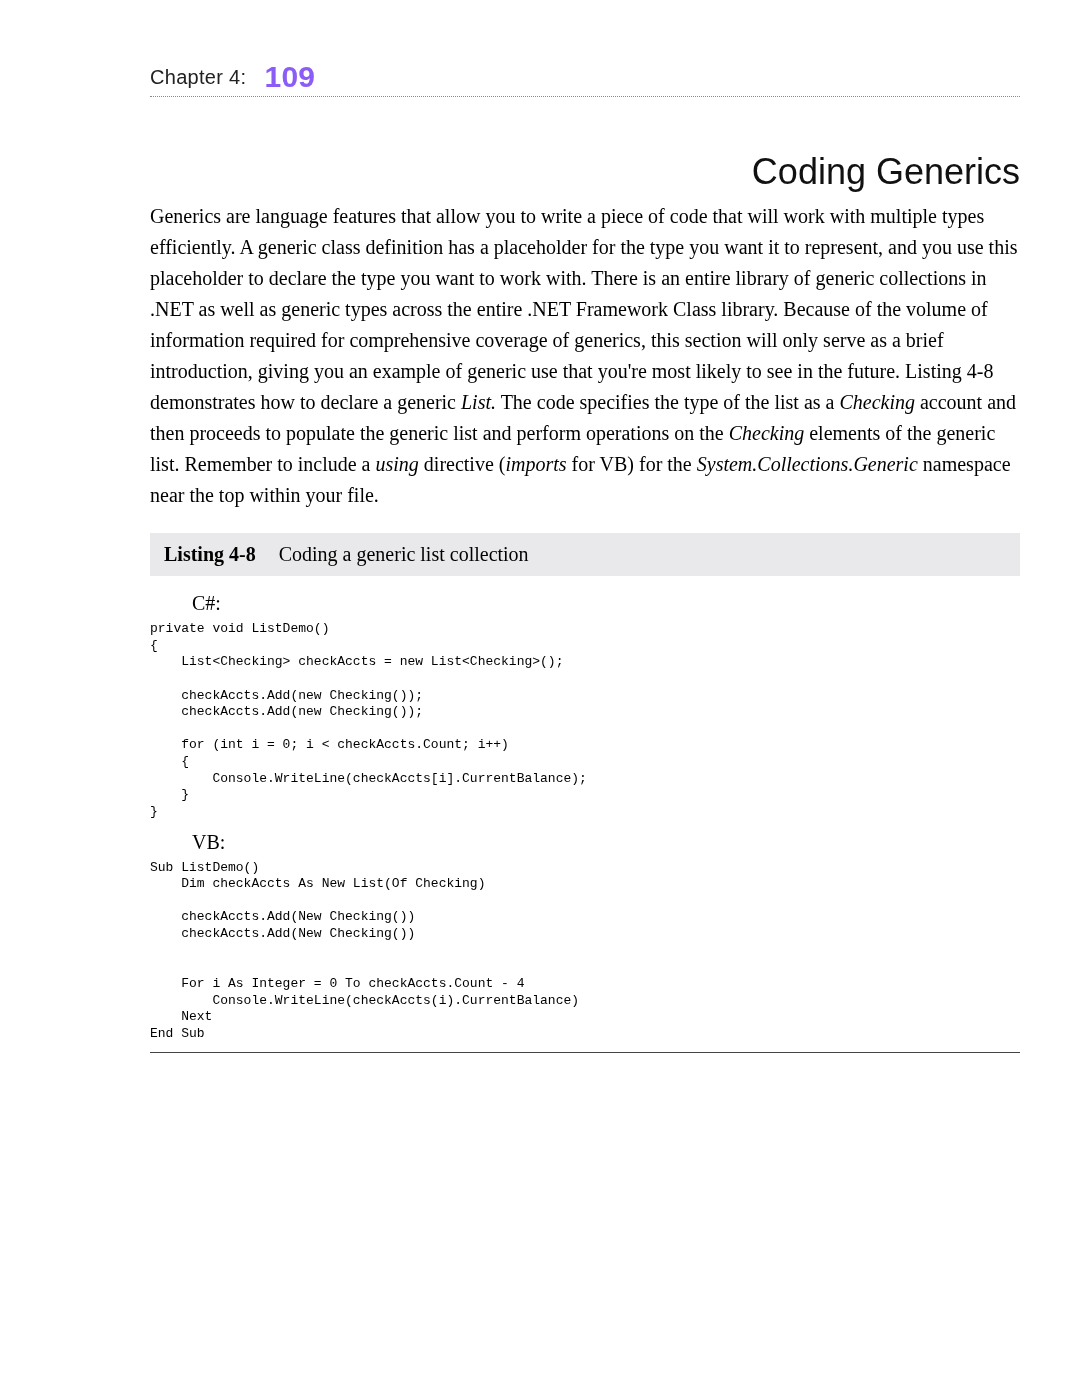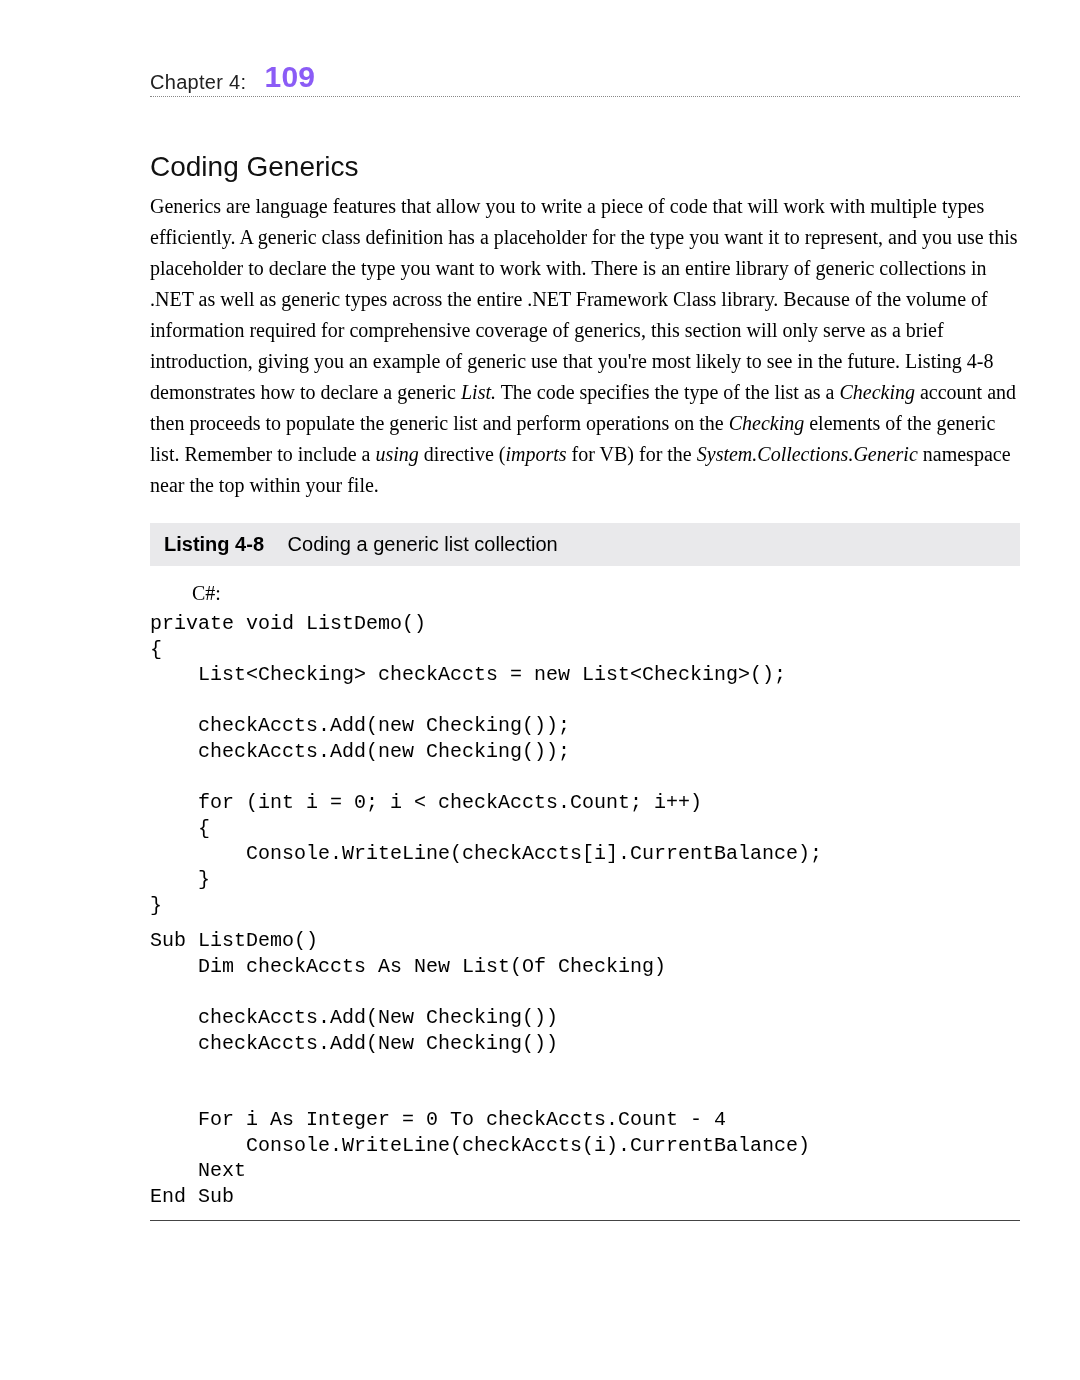--- a/index.html
+++ b/index.html
@@ -15,21 +15,21 @@
     box-sizing: border-box;
     padding: 60px 60px 30px 150px;
     position: relative;
   }
   .running-head {
     font-family: "Futura", "Century Gothic", "Segoe UI", Arial, sans-serif;
     font-size: 20px;
     font-weight: 300;
     letter-spacing: 0.3px;
     display: flex;
-    align-items: flex-end;
+    align-items: center;
     gap: 18px;
     border-bottom: 1px dotted #888;
     padding-bottom: 2px;
     margin-bottom: 54px;
     color: #222;
   }
   .running-head .chapter-label {
     white-space: nowrap;
   }
   .running-head .chapter-title {
@@ -38,52 +38,53 @@
     overflow: hidden;
   }
   .running-head .pgnum {
     font-weight: 800;
     font-size: 30px;
     color: #8b5cf6;
     font-family: "Futura", "Century Gothic", "Segoe UI", Arial, sans-serif;
   }
   h1.section {
     font-family: "Futura", "Century Gothic", "Segoe UI", Arial, sans-serif;
-    font-size: 28px;
+    font-size: 36px;
     font-weight: 400;
     margin: 0 0 8px 0;
     color: #111;
+    text-align: right;
   }
   p.body {
     font-size: 20px;
     line-height: 1.55;
     margin: 0 0 22px 0;
     color: #000;
   }
   em { font-style: italic; }
   .listing-bar {
     background: #e9e9eb;
     padding: 10px 14px;
     margin: 8px 0 16px 0;
-    font-family: Liberation Sans, sans-serif;
+    font-family: Liberation Serif, serif;
     font-size: 20px;
     font-weight: 300;
   }
   .listing-bar .listing-label {
     font-weight: 700;
     margin-right: 18px;
   }
   .lang-label {
     font-family: "Times New Roman", Times, serif;
     font-size: 20px;
     margin: 10px 0 6px 42px;
   }
   pre.code {
     font-family: "Courier New", Courier, monospace;
-    font-size: 20px;
+    font-size: 13px;
     line-height: 1.28;
     white-space: pre;
     margin: 0 0 10px 0;
     color: #000;
   }
   .bottom-rule {
     border: none;
     border-top: 1px solid #444;
     margin: 6px 0 0 0;
   }
@@ -114,20 +115,21 @@
 
     checkAccts.Add(new Checking());
     checkAccts.Add(new Checking());
 
     for (int i = 0; i &lt; checkAccts.Count; i++)
     {
         Console.WriteLine(checkAccts[i].CurrentBalance);
     }
 }</pre>
 
+  <div class="lang-label">VB:</div>
   <pre class="code">Sub ListDemo()
     Dim checkAccts As New List(Of Checking)
 
     checkAccts.Add(New Checking())
     checkAccts.Add(New Checking())
 
 
     For i As Integer = 0 To checkAccts.Count - 4
         Console.WriteLine(checkAccts(i).CurrentBalance)
     Next

